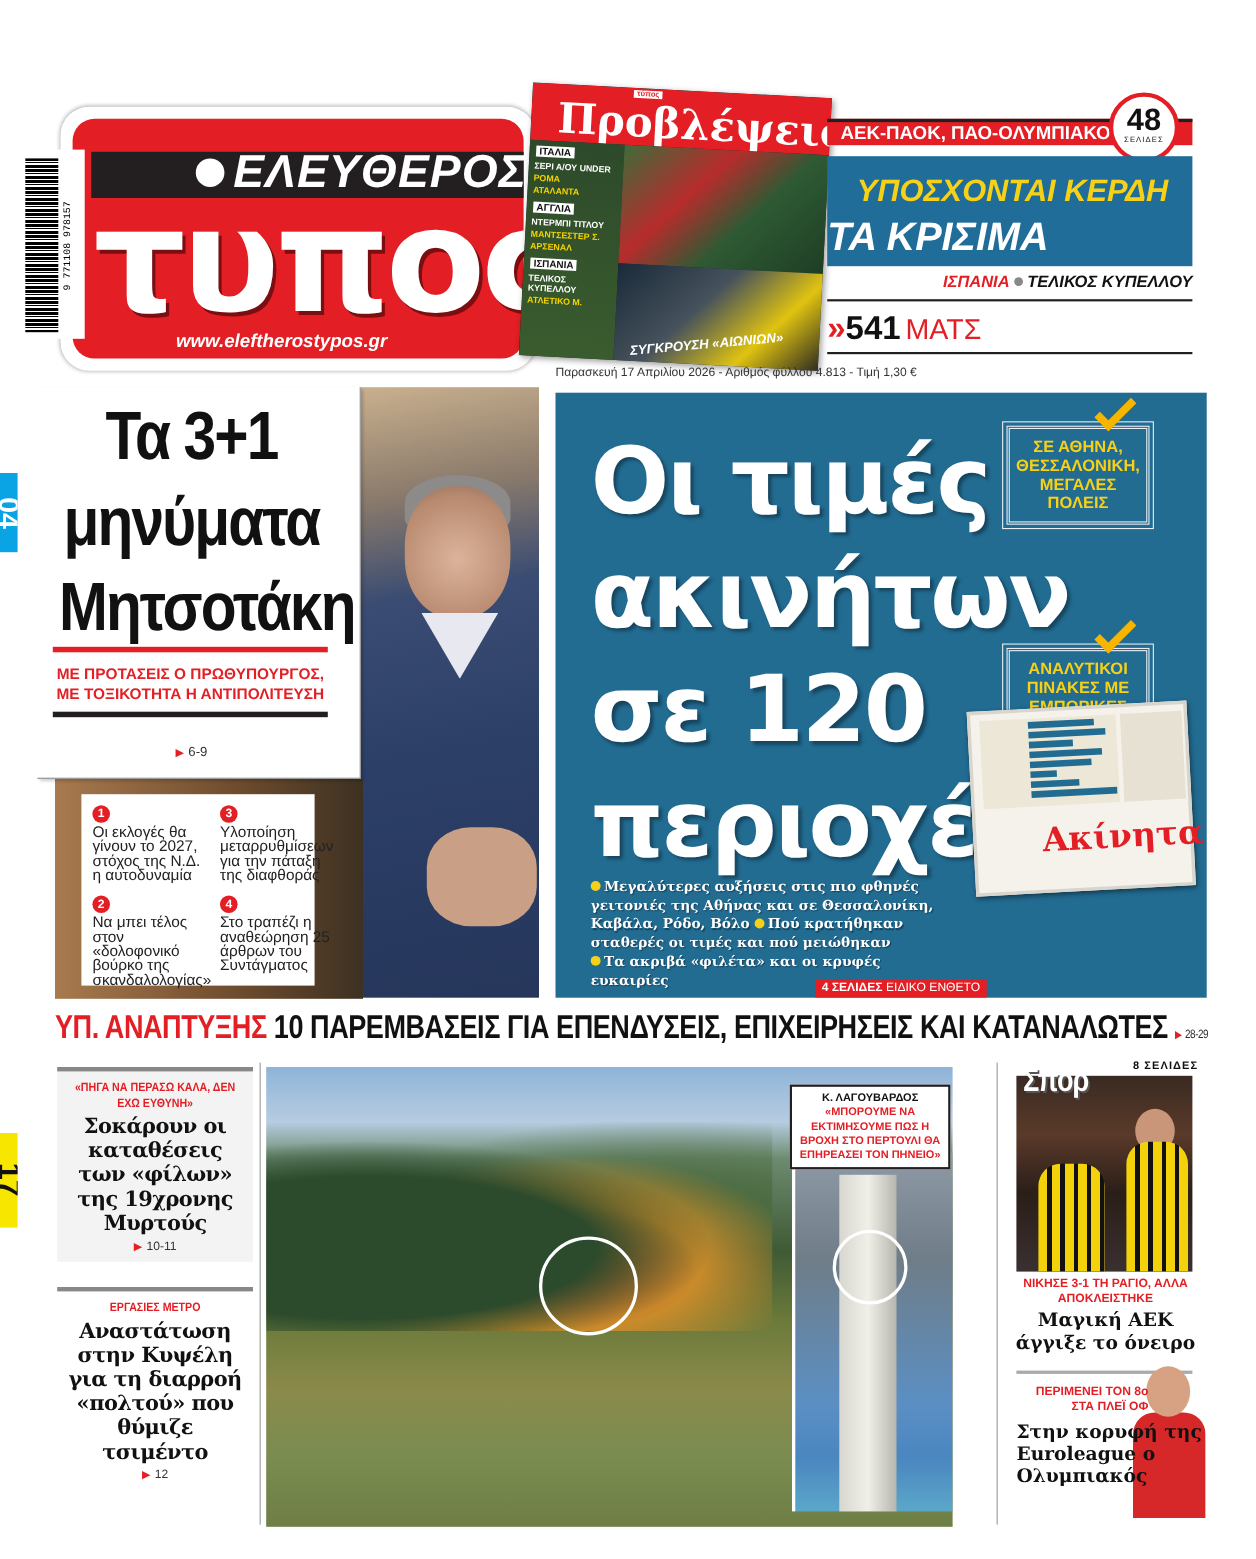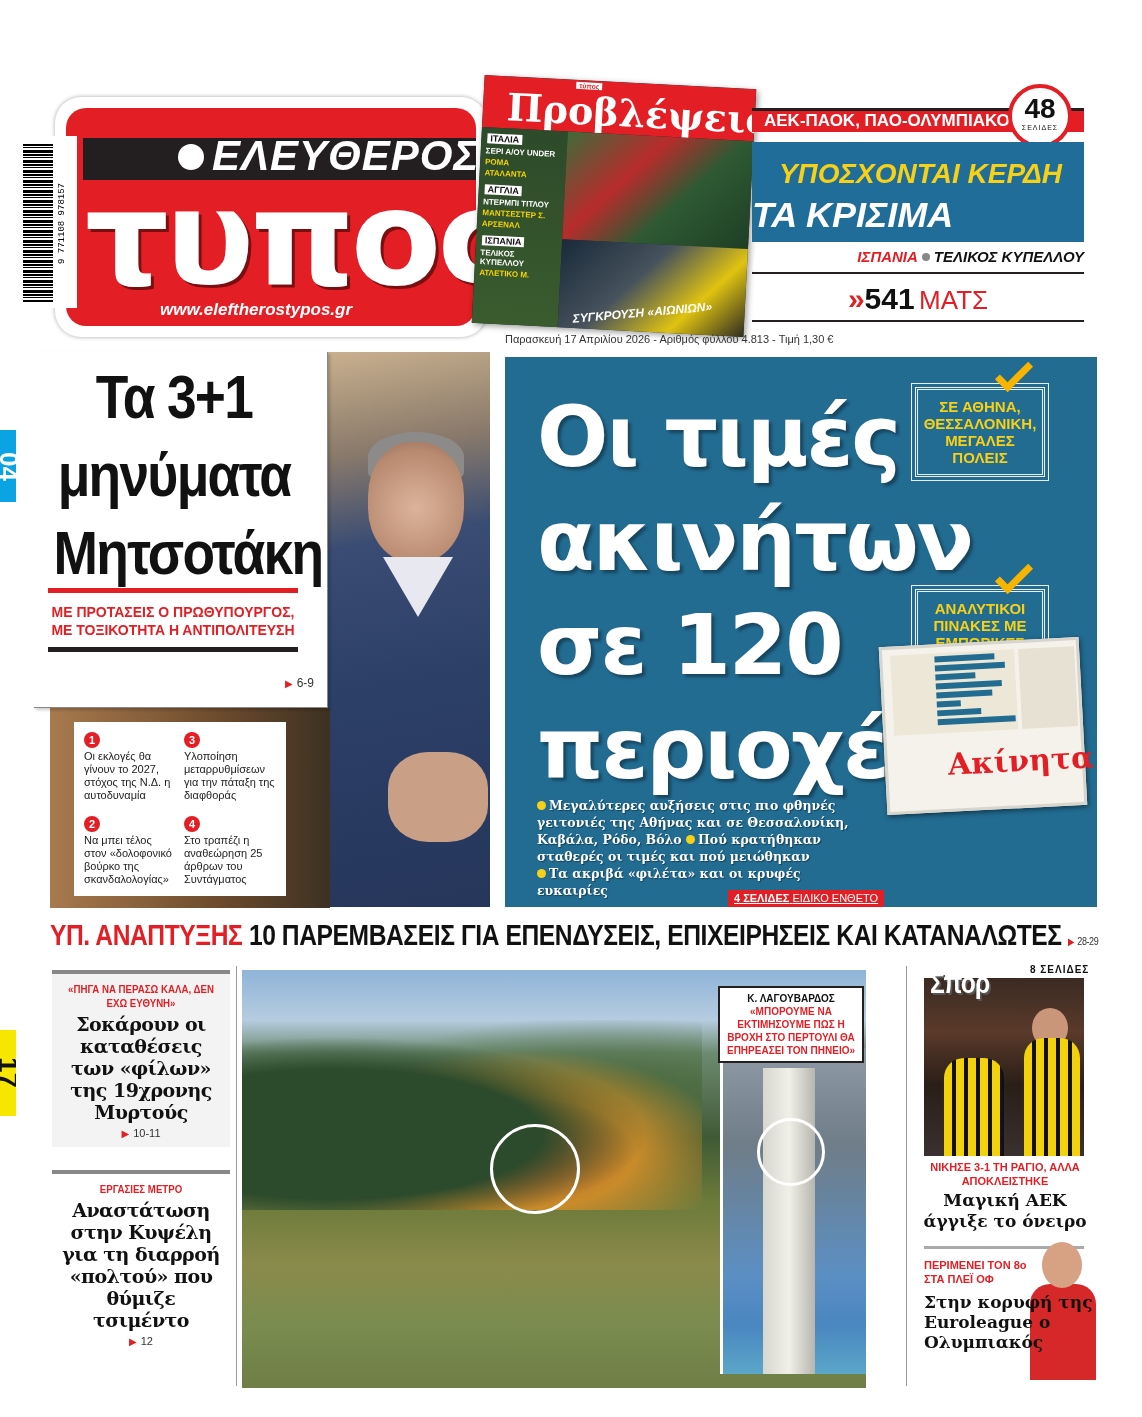--- a/index.html
+++ b/index.html
@@ -42,55 +42,55 @@
     .tr-redbar span { position:absolute; left: 12px; top: 0px; color:#fff; font-weight:bold; font-size: 17px; }
     .tr-circle { left: 1008px; top: 84px; width: 64px; height: 64px; border-radius: 50%; background: #fff; border: 4px solid #e31e24; text-align: center; }
     .tr-circle .n { font-size: 28px; font-weight: bold; line-height: 30px; margin-top: 6px; display: block; }
     .tr-circle .s { font-size: 7px; display: block; letter-spacing: 1px; }
     .tr-blue { left: 752px; top: 142px; width: 332px; height: 100px; background: #1f6d98; }
     .tr-blue .l1 { position:absolute; right: 22px; top: 16px; color: #f7d117; font-weight: bold; font-style: italic; font-size: 28px; }
     .tr-blue .l2 { position:absolute; right: 22px; top: 52px; color: #fff; font-weight: bold; font-style: italic; font-size: 36px; }
     .tr-line1 { left: 752px; top: 248px; width: 332px; height: 26px; border-bottom: 2px solid #231f20; text-align: right; font-weight: bold; font-style: italic; font-size: 15px; }
     .tr-line1 .r { color: #e31e24; }
     .tr-line1 .dot { display:inline-block; width: 8px; height: 8px; border-radius: 50%; background:#888; margin: 0 4px 1px; }
-    .tr-541 { left: 752px; top: 282px; width: 332px; height: 40px; text-align: center; border-bottom: 2px solid #231f20; }
+    .tr-541 { left: 752px; top: 282px; width: 332px; height: 40px; text-align: left; border-bottom: 2px solid #231f20; }
     .tr-541 .arr { color:#e31e24; font-size: 30px; font-weight:bold; }
     .tr-541 .num { font-size: 30px; font-weight: bold; }
     .tr-541 .m { font-size: 26px; color:#e31e24; }
 
     .dateline { left: 505px; top: 333px; font-size: 11px; color: #333; }
 
     
     .lead-box { left: 34px; top: 352px; width: 294px; height: 356px; background: #fff; border-right: 1px solid #888; border-bottom: 1px solid #888; box-shadow: 2px 2px 3px rgba(0,0,0,.2); z-index: 3; }
     .lead-title { position:absolute; left: 0; top: 6px; width: 280px; text-align: center; font-family: "Liberation Sans", sans-serif; font-weight: bold; font-size: 62px; line-height: 78px; letter-spacing: -2px; transform: scaleX(0.86); transform-origin: center top; }
     .lead-sub { position:absolute; left: 14px; top: 236px; width: 250px; border-top: 5px solid #e31e24; border-bottom: 5px solid #231f20; padding: 10px 0 8px; text-align: center; font-weight: bold; font-size: 14px; line-height: 18px; }
     .lead-sub .red { color: #e31e24; }
-    .lead-pg { position:absolute; left: 0; width: 280px; top: 324px; text-align:right; font-size: 12px; color:#333; }
+    .lead-pg { position:absolute; left: 0; width: 280px; top: 324px; text-align:center; font-size: 12px; color:#333; }
     .arrow { color: #e31e24; font-size: 10px; margin-right: 4px; }
 
     .pm-photo { left: 328px; top: 352px; width: 162px; height: 555px; background: linear-gradient(170deg, #c9b08e 0%, #8a7a6b 18%, #3a4c73 34%, #2c3f67 60%, #26365b 100%); overflow: hidden; }
     .pm-photo .head { position:absolute; left: 40px; top: 90px; width: 96px; height: 120px; border-radius: 45%; background: radial-gradient(circle at 50% 55%, #dcb49b 0%, #b88a70 70%, #8a6a58 100%); }
     .pm-photo .hair { position:absolute; left: 40px; top: 80px; width: 96px; height: 50px; border-radius: 50% 50% 20% 20%; background:#8d8b8a; }
     .pm-photo .collar { position:absolute; left: 55px; top: 205px; width: 70px; height: 60px; background: #e8e8f0; clip-path: polygon(0 0,100% 0,50% 100%); }
     .pm-photo .hands { position:absolute; left: 60px; top: 400px; width: 100px; height: 90px; border-radius: 40%; background: #c99f85; }
     .pm-bg { left: 50px; top: 708px; width: 280px; height: 200px; background: linear-gradient(90deg,#a87a4e,#6d4b2d 60%, #3d3122); }
     .points { left: 74px; top: 722px; width: 212px; height: 174px; background: #fff; padding: 8px 10px; display: grid; grid-template-columns: 1fr 1fr; column-gap: 8px; row-gap: 10px; }
     .pt .num { display: inline-block; width: 16px; height: 16px; border-radius: 50%; background: #e31e24; color: #fff; font-size: 11px; font-weight: bold; text-align: center; line-height: 16px; }
-    .pt .txt { font-size: 11px; line-height: 13px; color: #222; margin-top: 2px; }
+    .pt .txt { font-size: 14px; line-height: 13px; color: #222; margin-top: 2px; }
 
     
     .blue { left: 505px; top: 357px; width: 592px; height: 550px; background: #226b91; overflow: hidden; }
     .blue-title { position:absolute; left: 32px; top: 28px; color:#fff; font-family: "DejaVu Sans", sans-serif; font-weight: bold; font-size: 84px; line-height: 104px; letter-spacing: -2px; text-shadow: 3px 3px 3px rgba(0,0,0,.35); }
     .callout { position:absolute; width: 130px; border: 3px double #e8eef4; outline: 1px solid #e8eef4; outline-offset: 3px; color: #f7d117; font-weight: bold; font-size: 15px; line-height: 17px; text-align: center; padding: 8px 4px; }
     .callout .check { position:absolute; right: 10px; top: -26px; width: 36px; height: 18px; border-left: 7px solid #f7b500; border-bottom: 7px solid #f7b500; transform: rotate(-45deg); }
     .c1 { left: 410px; top: 30px; }
     .c2 { left: 410px; top: 232px; }
     .bullets { position:absolute; left: 32px; top: 440px; width: 330px; color: #fff; font-family: "DejaVu Serif", serif; font-weight: bold; font-size: 12.5px; line-height: 17px; text-shadow: 1px 1px 1px rgba(0,0,0,.4); }
     .ydot { display:inline-block; width: 9px; height: 9px; border-radius:50%; background:#f7d117; margin-right: 3px; }
-    .insert-tag { position:absolute; left: 223px; top: 533px; background:#e31e24; color:#fff; font-size: 11px; padding: 2px 6px 3px; text-decoration: underline; }
+    .insert-tag { position:absolute; left: 236px; top: 533px; background:#e31e24; color:#fff; font-size: 11px; padding: 2px 6px 3px; }
     .insert-tag b { font-weight: bold; }
     .supp { position:absolute; left: 378px; top: 285px; width: 200px; height: 168px; background: #f4f2ea; transform: rotate(-3deg); box-shadow: 1px 2px 5px rgba(0,0,0,.5); border: 3px solid #d8d5cd; }
     .supp .chart { position:absolute; left: 8px; top: 6px; width: 124px; height: 80px; background:#ece7d6; }
     .supp .chart i { display:block; height: 6px; background: #226b91; margin: 3px 0 3px 44px; }
     .supp .col { position:absolute; left: 136px; top: 6px; width: 56px; height: 80px; background:#e6e1d2; }
     .supp .logo { position:absolute; left: 60px; top: 100px; font-family: "DejaVu Serif", serif; font-size: 30px; color:#e31e24; font-weight: bold; }
 
     
     .banner { left: 50px; top: 918px; width: 1060px; height: 40px; font-weight: bold; font-size: 30px; letter-spacing: -0.5px; white-space: nowrap; transform: scaleX(0.82); transform-origin: left top; font-family: "Liberation Sans", sans-serif; }
     .banner .red { color: #e31e24; }
@@ -126,21 +126,21 @@
     .spor-photo .p1 { position:absolute; left: 20px; top: 80px; width: 60px; height: 98px; background: repeating-linear-gradient(90deg,#f3d20b 0 8px,#111 8px 12px); border-radius: 20px 20px 0 0; }
     .spor-photo .p2 { position:absolute; left: 100px; top: 60px; width: 56px; height: 118px; background: repeating-linear-gradient(90deg,#f3d20b 0 8px,#111 8px 12px); border-radius: 20px 20px 0 0; }
     .spor-photo .h2 { position:absolute; left: 108px; top: 30px; width: 36px; height: 40px; border-radius: 50%; background:#c9967a; }
     .spor-title { left: 930px; top: 966px; font-size: 30px; font-weight: bold; color: #fff; text-shadow: 2px 2px 0 #555; letter-spacing: -1px; transform: scaleX(.82); transform-origin: left top; }
     .spor-kick { left: 916px; top: 1160px; width: 178px; text-align: center; color:#e31e24; font-size: 11px; line-height: 14px; font-weight: bold; }
     .spor-head { left: 916px; top: 1190px; width: 178px; text-align: center; font-family: "DejaVu Serif", serif; font-weight: bold; font-size: 17px; line-height: 21px; }
     .spor-rule { left: 924px; top: 1246px; width: 160px; height: 3px; background: #aaa; }
     .oly-photo { left: 1030px; top: 1240px; width: 66px; height: 140px; overflow: hidden; }
     .oly-photo .h { position:absolute; left: 12px; top: 2px; width: 40px; height: 46px; border-radius: 50%; background: #d6a283; }
     .oly-photo .b { position:absolute; left: 0px; top: 44px; width: 66px; height: 96px; background: #d62828; border-radius: 20px 20px 0 0; }
-    .oly-kick { left: 924px; top: 1258px; width: 120px; color:#e31e24; font-size: 11px; line-height: 14px; font-weight: bold; z-index: 2; }
+    .oly-kick { left: 924px; top: 1258px; width: 120px; color:#e31e24; font-size: 11px; line-height: 14px; font-weight: bold; z-index: 2; text-align: right; }
     .oly-head { left: 924px; top: 1292px; width: 170px; font-family: "DejaVu Serif", serif; font-weight: bold; font-size: 17px; line-height: 20px; z-index: 2; }
   </style>
 </head>
 <body>
 
 <div class="abs side-tab-blue">
     <span>04</span>
   </div>
 <div class="abs side-tab-yellow">
     <span>17</span>

